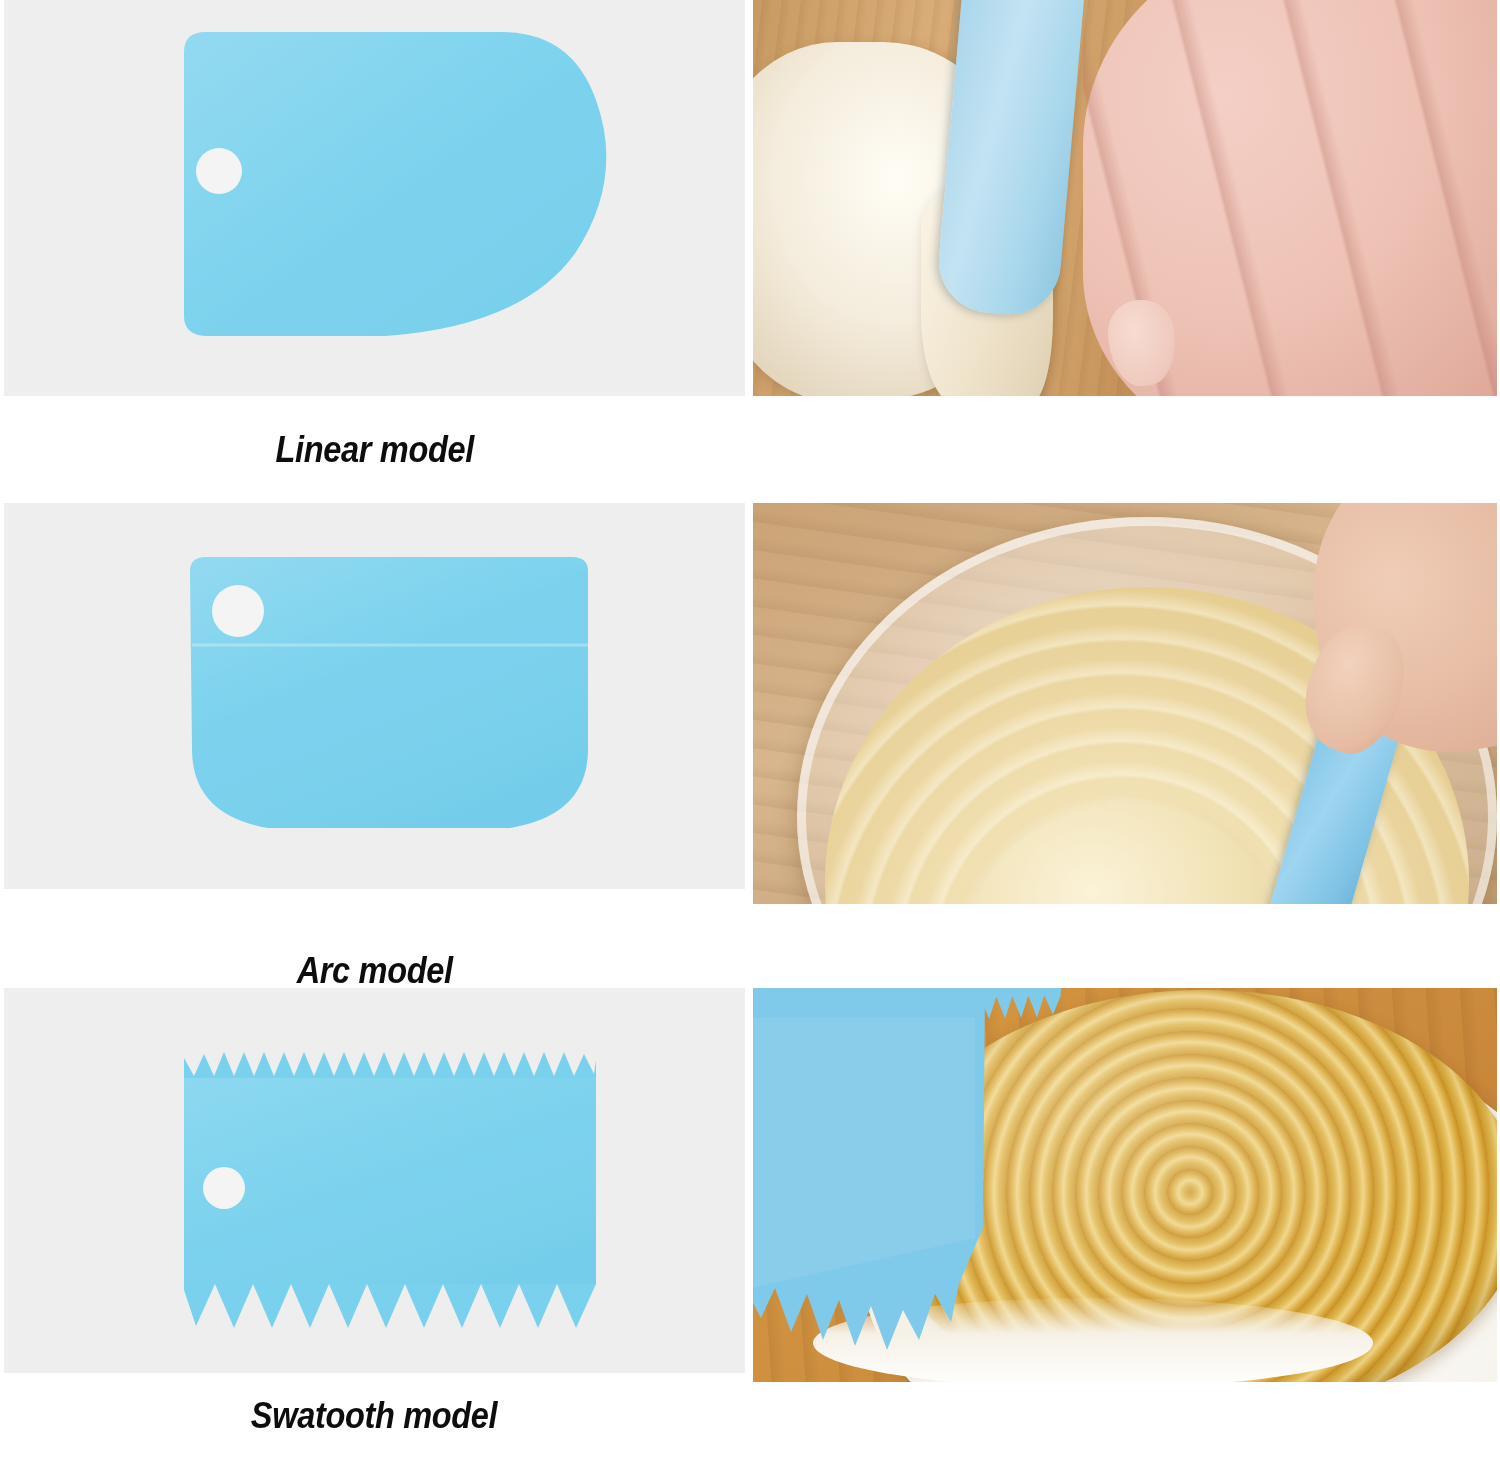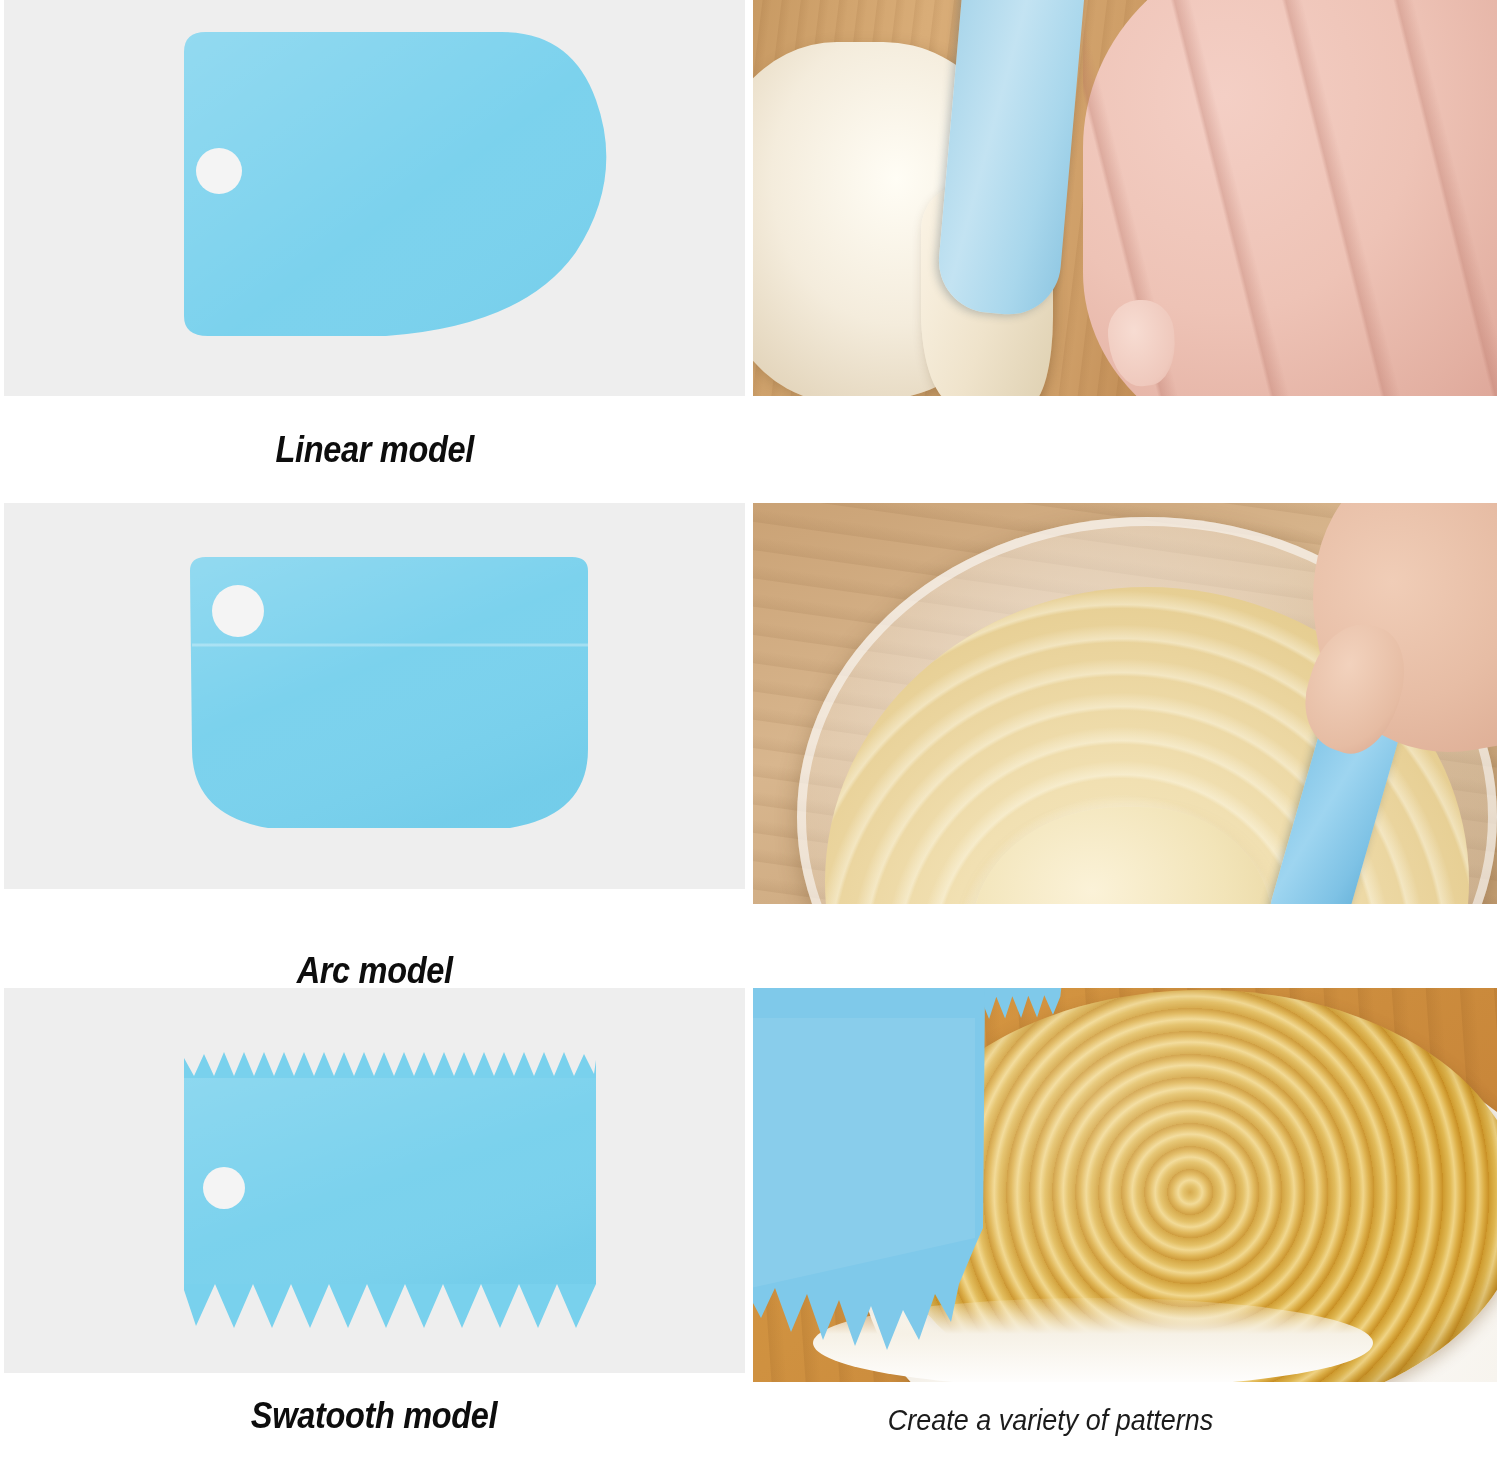--- a/index.html
+++ b/index.html
@@ -409,18 +409,15 @@
                  L142 362 L158 322 L174 352 L190 306 L206 334 L214 296 L230 258 L238 240
                  L240 0 L0 0 Z" fill="#7fc9ea"></path>
         <path d="M6 30 L230 30 L230 250 L6 300 Z" fill="#ffffff" opacity="0.08"></path>
       </svg>
     </div>
 
     <div class="label-band">
       <div class="model-label">Swatooth model</div>
     </div>
 
-    <div class="caption-band">
-      <div class="caption-text">Create a variety of patterns</div>
-    </div>
   </div>
 
 </div>
 
 </body></html>

